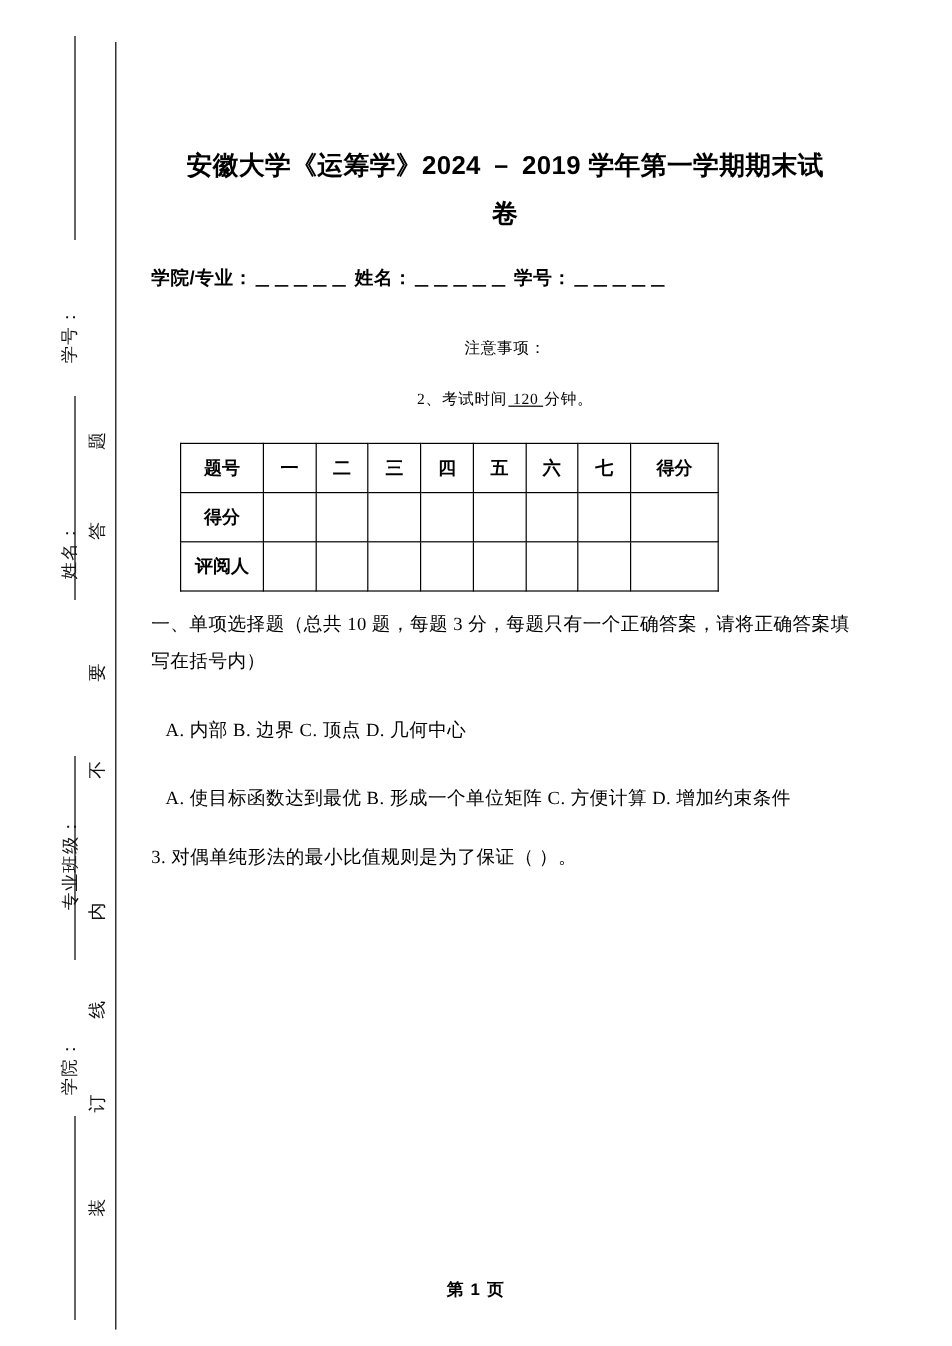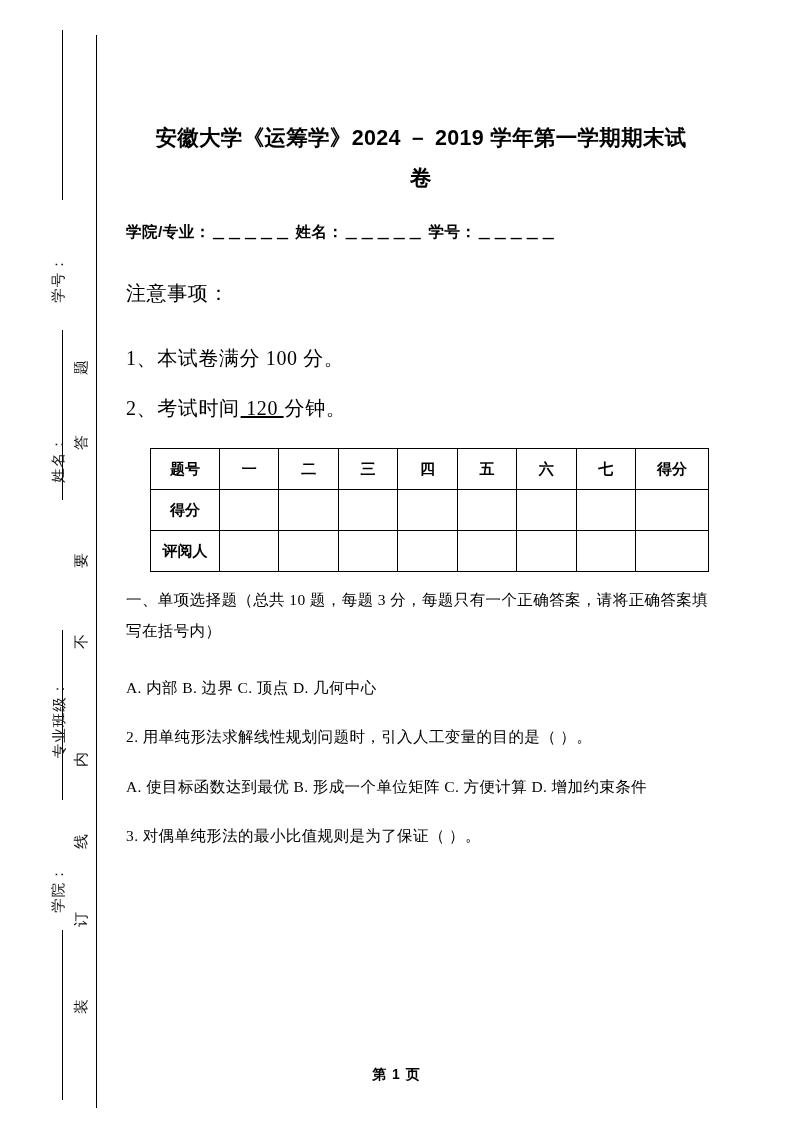--- a/index.html
+++ b/index.html
@@ -76,57 +76,58 @@
 
   #info-line {
     margin: 24px 0 0 0;
     font-family: "Liberation Sans", "DejaVu Sans", sans-serif;
     font-weight: bold;
     font-size: 15.5px;
     letter-spacing: 0.5px;
   }
 
   .notice {
-    font-size: 20px;
+    font-size: 13px;
     line-height: 1;
     letter-spacing: 0.6px;
+    text-align: center;
   }
   #notice-head { margin: 40px 0 0 0; }
   #notice-1    { margin: 45px 0 0 0; }
   #notice-2    { margin: 30px 0 0 0; }
   .ul-val {
     text-decoration: underline;
     padding: 0 1px;
   }
 
   
   #score-table {
     margin: 30px 0 0 24px;
     border-collapse: collapse;
-    width: 559px;
+    width: 449px;
     table-layout: fixed;
   }
   #score-table td {
     border: 1.1px solid #000;
     height: 38px;
     text-align: center;
     vertical-align: middle;
     font-family: "Liberation Sans", "DejaVu Sans", sans-serif;
     font-weight: bold;
     font-size: 15px;
   }
   #score-table td.rowhead { width: 66px; }
   #score-table td.lastcol { width: 70px; }
   #score-table td.blank { font-weight: normal; }
 
   
   .q-block { font-size: 15.5px; line-height: 1.05; letter-spacing: 0.4px; }
   #section-heading { margin: 12px 0 0 0; line-height: 2.0; }
   .q-stem    { margin: 26px 0 0 0; }
-  .q-options { margin: 26px 0 0 0; line-height: 2.0; }
+  .q-options { margin: 26px 0 0 12px; line-height: 2.0; }
 
   
   #page-footer {
     position: absolute;
     left: 0;
     top: 1066px;
     width: 793px;
     text-align: center;
     font-family: "Liberation Sans", "DejaVu Sans", sans-serif;
     font-weight: bold;
@@ -162,21 +163,20 @@
 
   <div id="exam-title">
     <span>安徽大学《运筹学》2024 － 2019 学年第一学期期末试</span><br>
     <span>卷</span>
   </div>
 
   <div id="info-line">学院/专业：＿＿＿＿＿ 姓名：＿＿＿＿＿ 学号：＿＿＿＿＿</div>
 
   <div class="notice" id="notice-head">注意事项：</div>
 
-  <div class="notice" id="notice-1">1、本试卷满分 100 分。</div>
 
   <div class="notice" id="notice-2"><span>2、考试时间</span><span class="ul-val"> 120 </span><span>分钟。</span></div>
 
   <table id="score-table">
     <tbody>
       <tr>
         <td class="rowhead">题号</td>
         <td>一</td>
         <td>二</td>
         <td>三</td>
@@ -208,20 +208,19 @@
         <td class="blank"></td>
         <td class="blank lastcol"></td>
       </tr>
     </tbody>
   </table>
 
   <div class="q-block" id="section-heading">一、单项选择题（总共 10 题，每题 3 分，每题只有一个正确答案，请将正确答案填写在括号内）</div>
 
   <div class="q-block q-options">A. 内部   B. 边界   C. 顶点   D. 几何中心</div>
 
-  <div class="q-block q-stem">2. 用单纯形法求解线性规划问题时，引入人工变量的目的是（    ）。</div>
   <div class="q-block q-options">A. 使目标函数达到最优    B. 形成一个单位矩阵    C. 方便计算    D. 增加约束条件</div>
 
   <div class="q-block q-stem">3. 对偶单纯形法的最小比值规则是为了保证（    ）。</div>
 
 </div>
 
 <div id="page-footer">第 1 页</div>
 
 </body></html>

